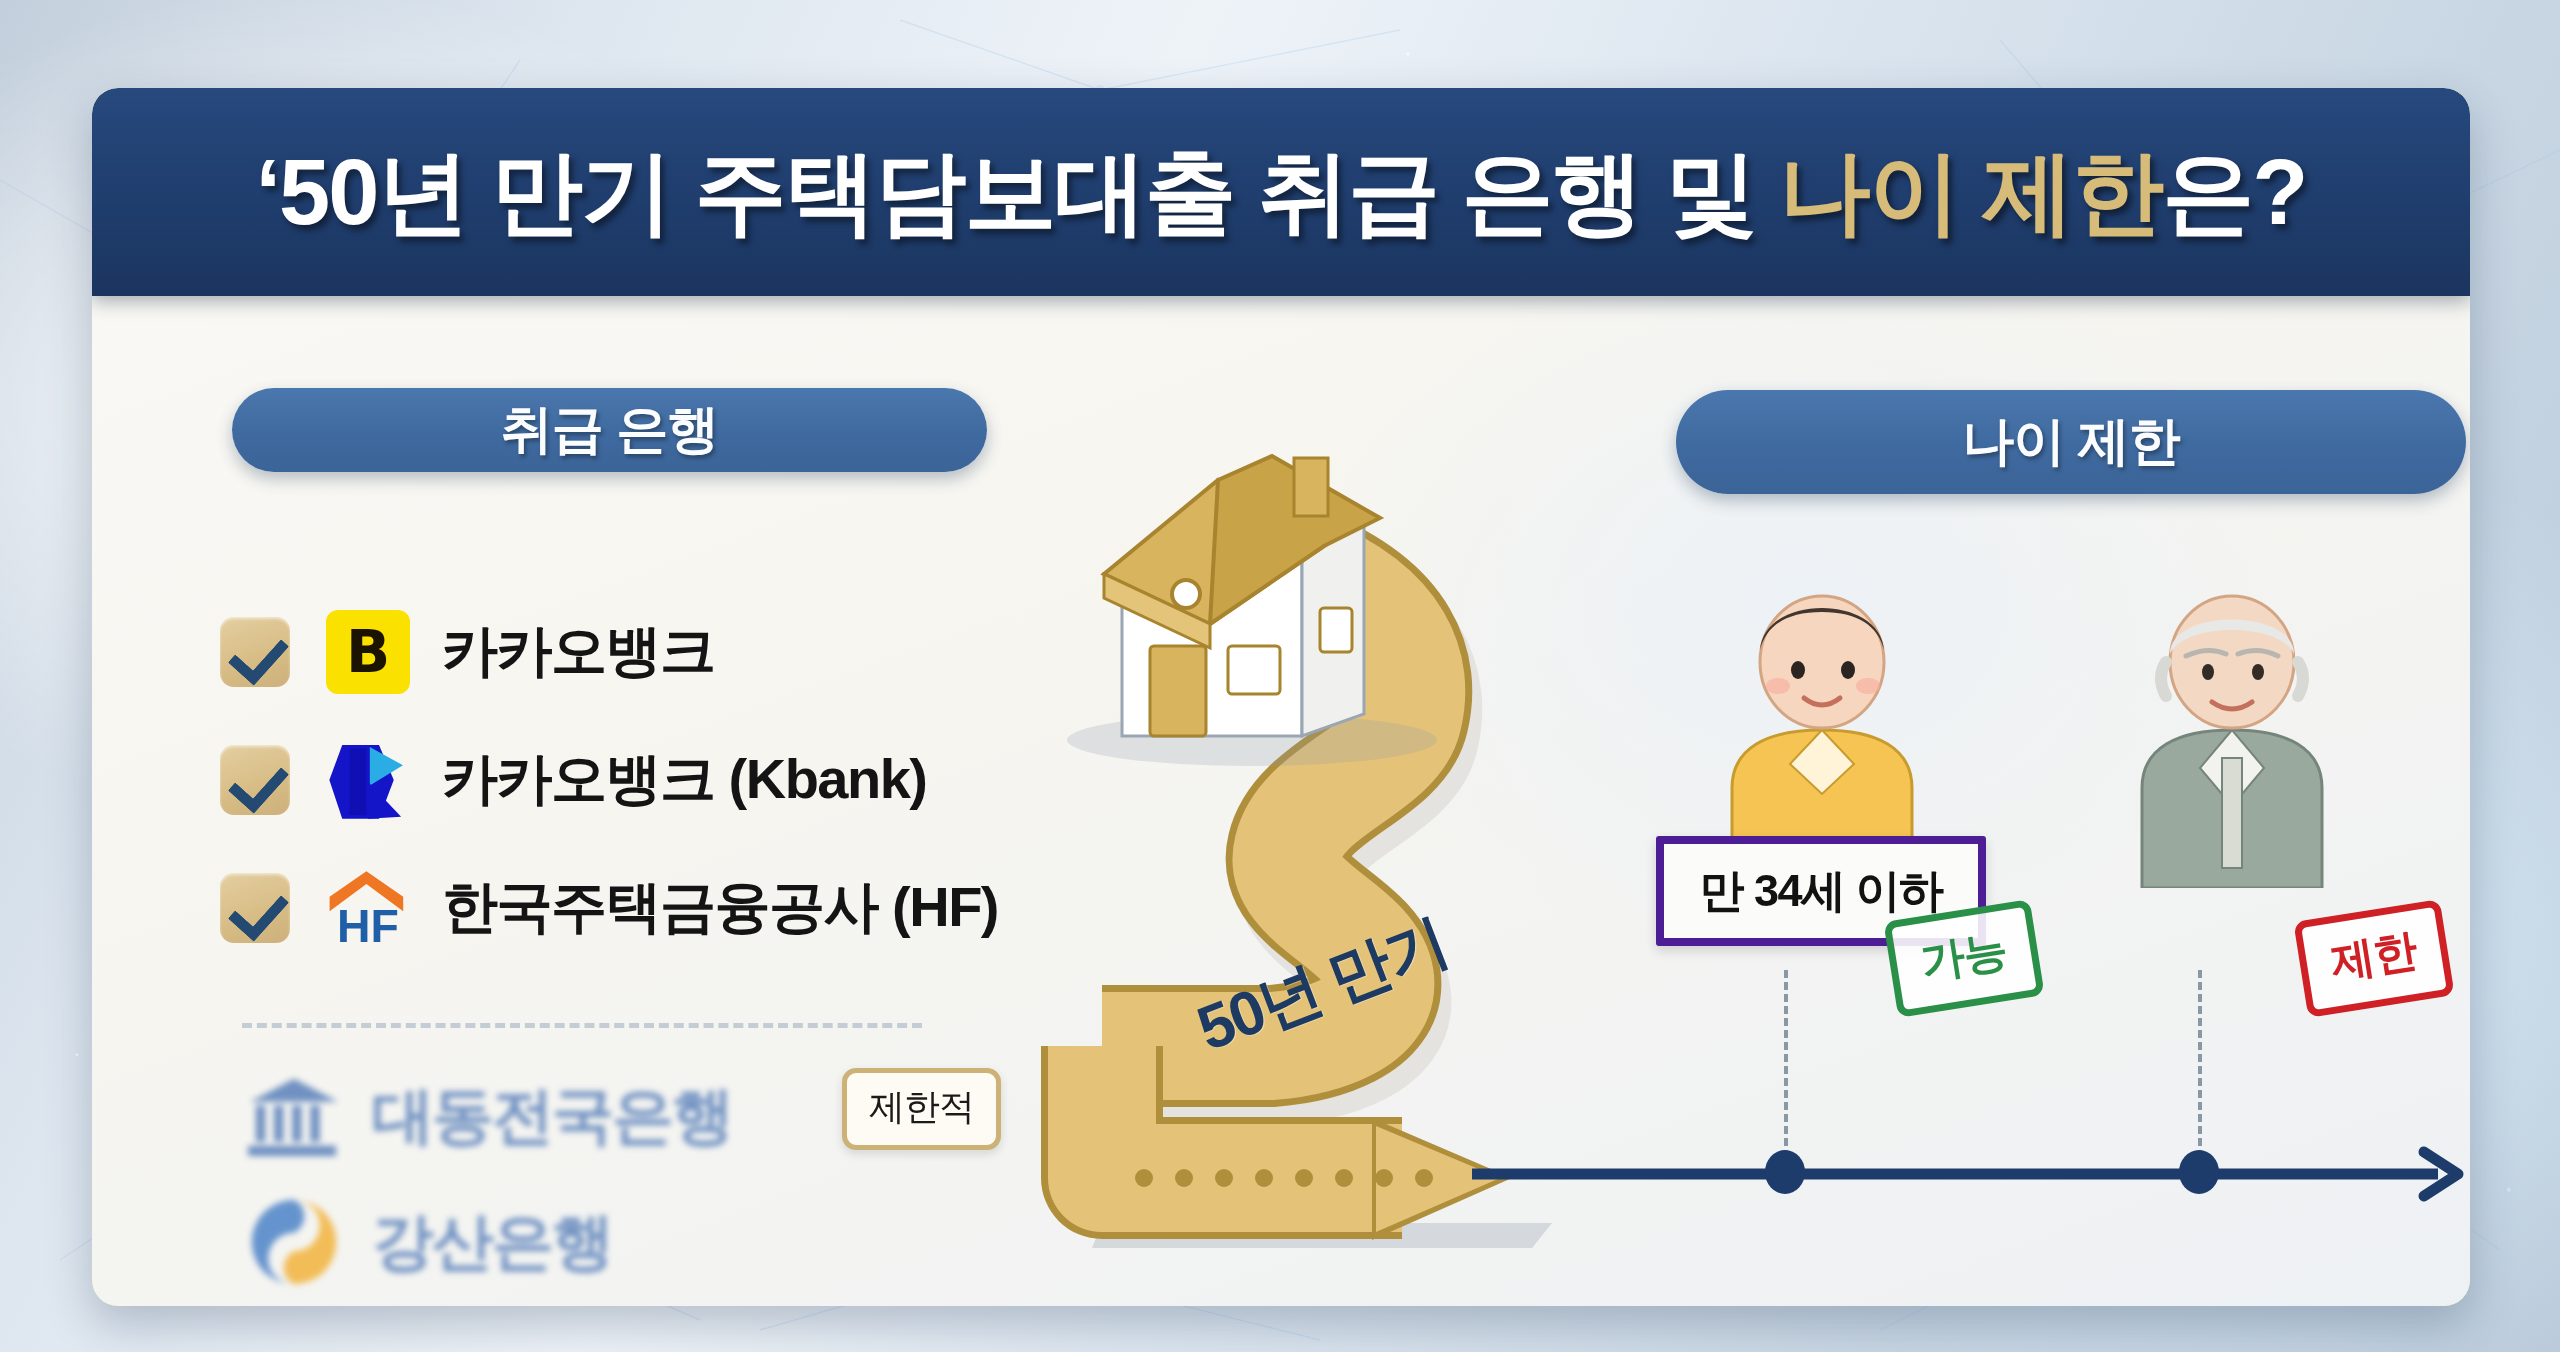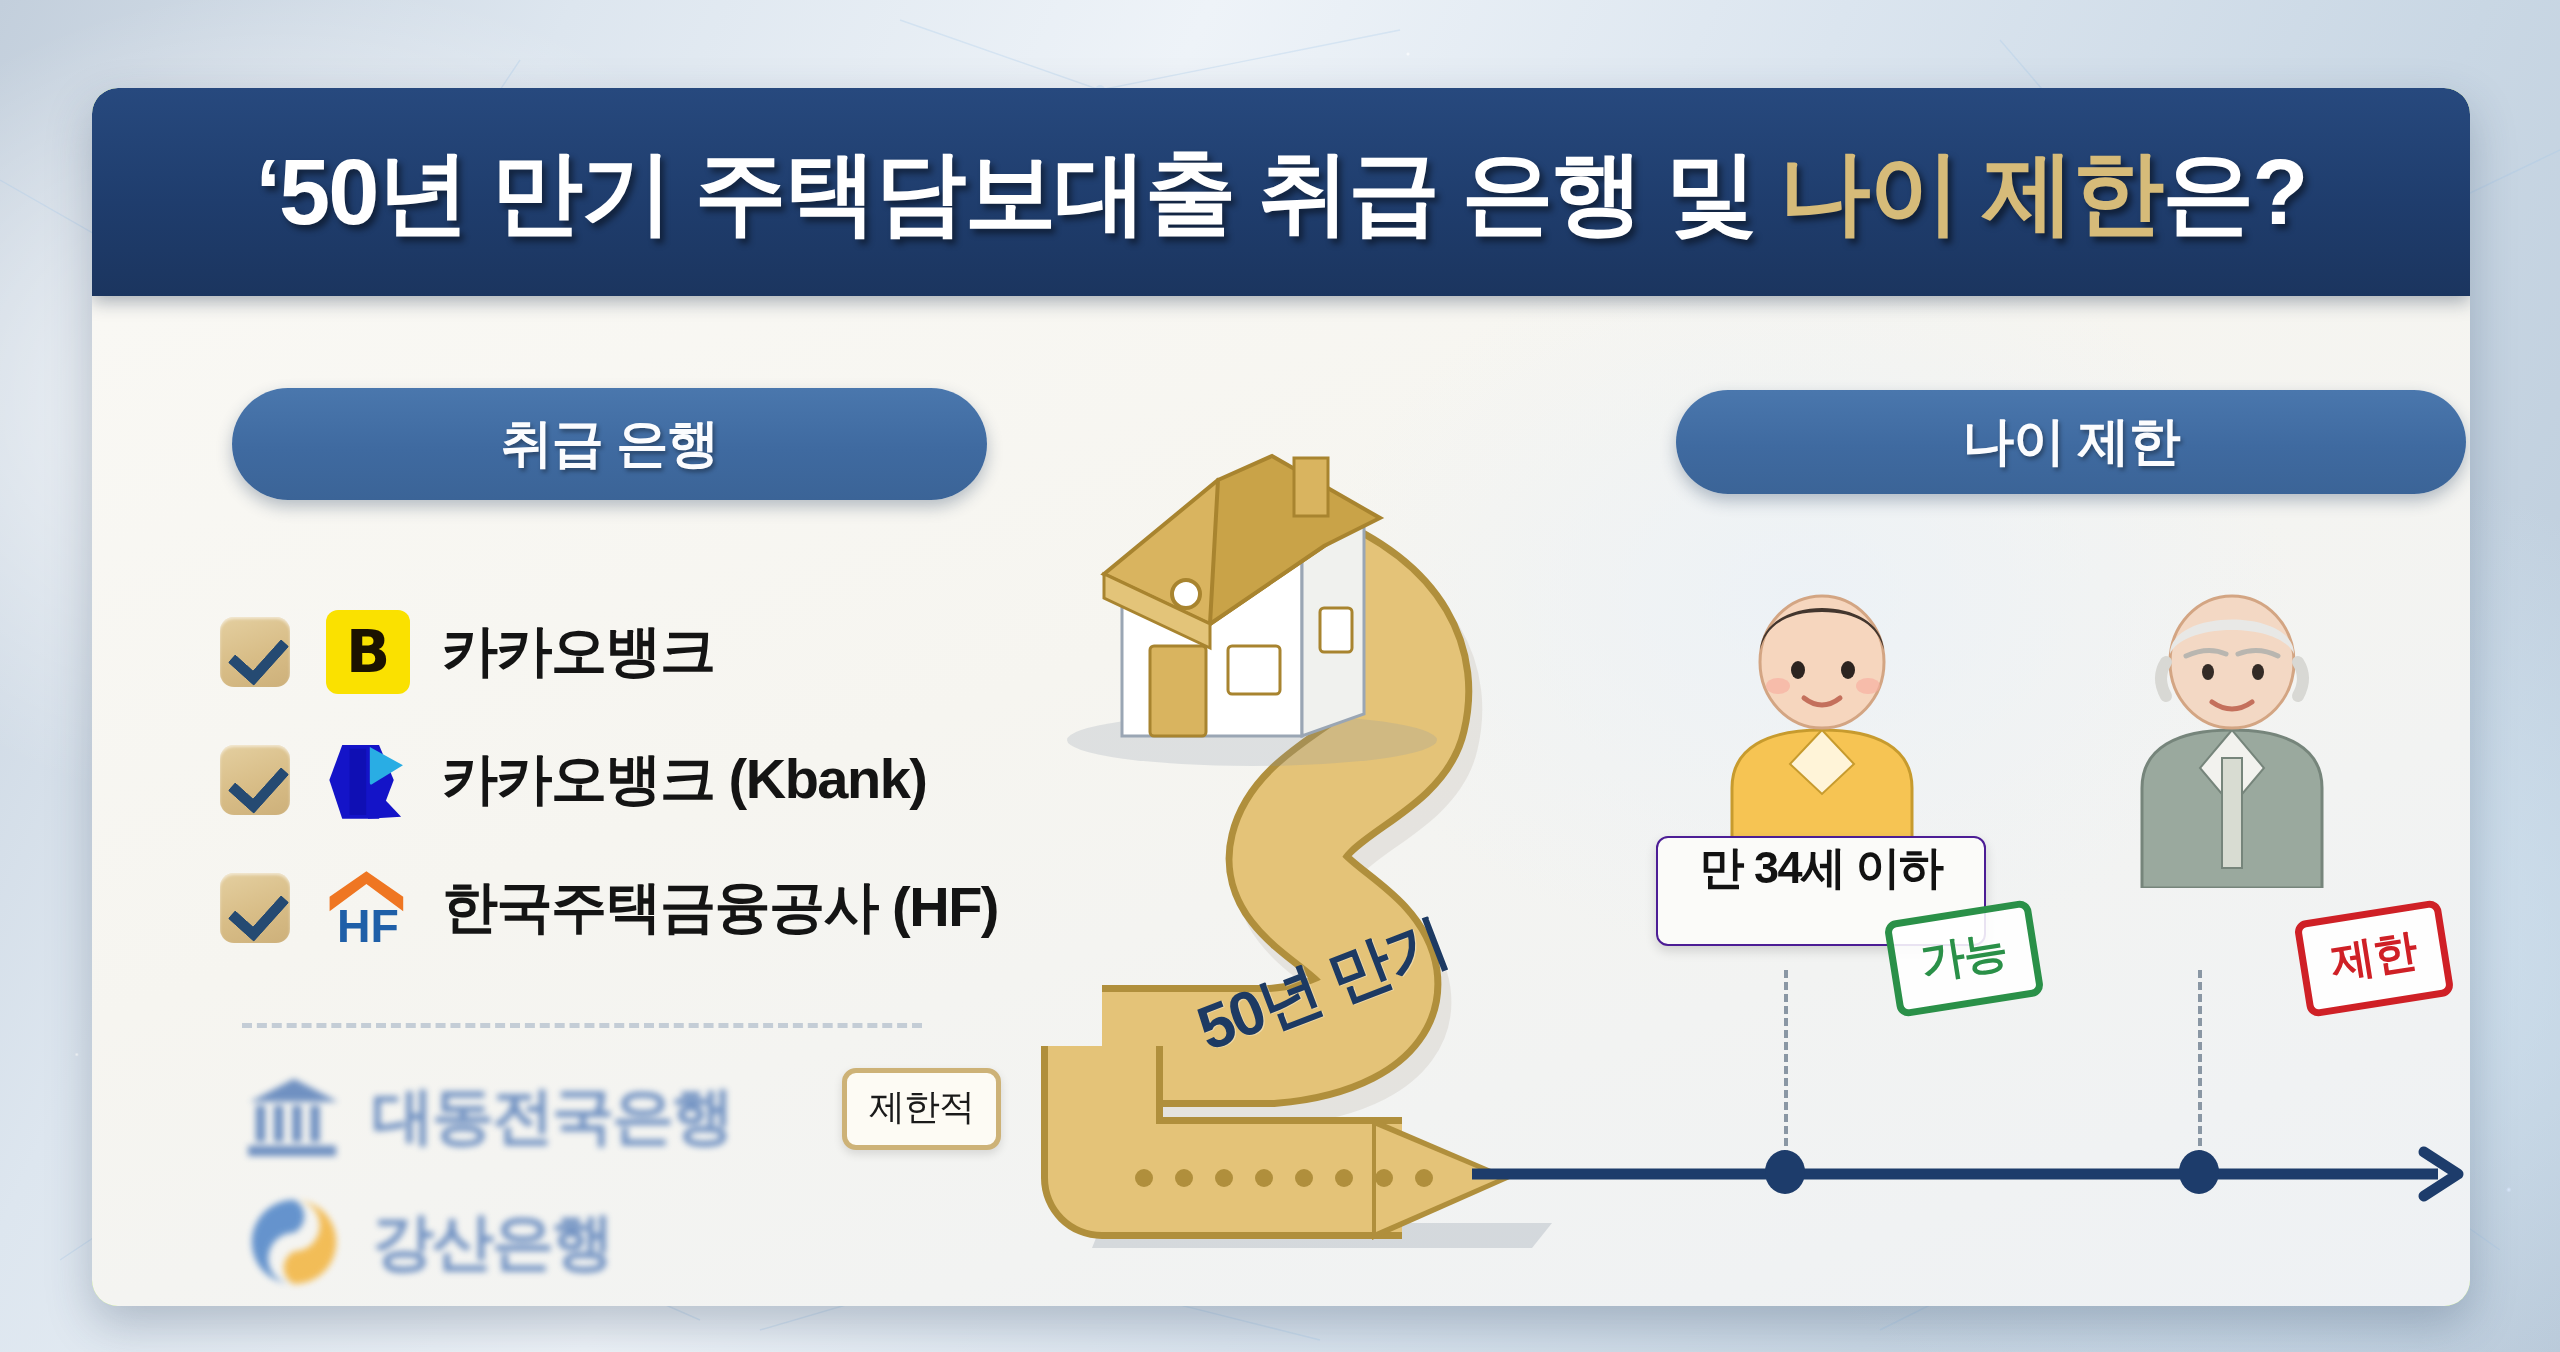--- a/index.html
+++ b/index.html
@@ -70,21 +70,21 @@
     position: absolute;
     background: linear-gradient(180deg, #4a77ad 0%, #3f6aa0 55%, #3b6497 100%);
     border-radius: 999px;
     display: flex; align-items: center; justify-content: center;
     box-shadow: 0 7px 16px rgba(30,55,90,.30);
   }
   .pill span {
     color: #fbfcfe; font-size: 52px; font-weight: 700; letter-spacing: -1px;
     text-shadow: 2px 3px 4px rgba(0,0,0,.35);
   }
-  #pill-banks { left: 140px; top: 300px; width: 755px; height: 112px; }
+  #pill-banks { left: 140px; top: 300px; width: 755px; height: 84px; }
   #pill-age   { left: 1584px; top: 302px; width: 790px; height: 104px; }
 
   
   #bank-list { position: absolute; left: 128px; top: 500px; width: 1000px; }
   .bank-row { display: flex; align-items: center; height: 128px; }
   .check {
     width: 70px; height: 70px; flex: 0 0 70px;
     border-radius: 14px;
     background: linear-gradient(160deg, #e4cfa0 0%, #d8bd87 55%, #cdb07a 100%);
     position: relative; margin-right: 30px;
@@ -140,22 +140,22 @@
   }
 
   
   #right-panel { position: absolute; left: 1560px; top: 470px; width: 840px; height: 700px; }
   .person { position: absolute; width: 300px; height: 330px; }
   #person-young { left: 20px; top: 0; }
   #person-old   { left: 430px; top: 0; }
 
   .sign {
     position: absolute; width: 330px; height: 110px;
-    background: #fbfbf9; border: 2px solid #4c1d95; border-radius: 12px;
-    display:flex; align-items:flex-start; justify-content:center;
+    background: #fbfbf9; border: 8px solid #4c1d95; border-radius: 3px;
+    display:flex; align-items:center; justify-content:center;
     box-shadow: 0 5px 12px rgba(0,0,0,.14);
   }
   .sign span { font-size: 45px; font-weight: 700; color: #121212; letter-spacing: -1.5px; white-space: nowrap; }
   #sign-young { left: 4px; top: 278px; }
   #sign-old   { left: 415px; top: 278px; }
 
   .stamp {
     position: absolute; padding: 10px 24px 14px;
     border-radius: 12px; font-size: 44px; font-weight: 800; letter-spacing: -1px;
     background: rgba(255,255,255,.88);

